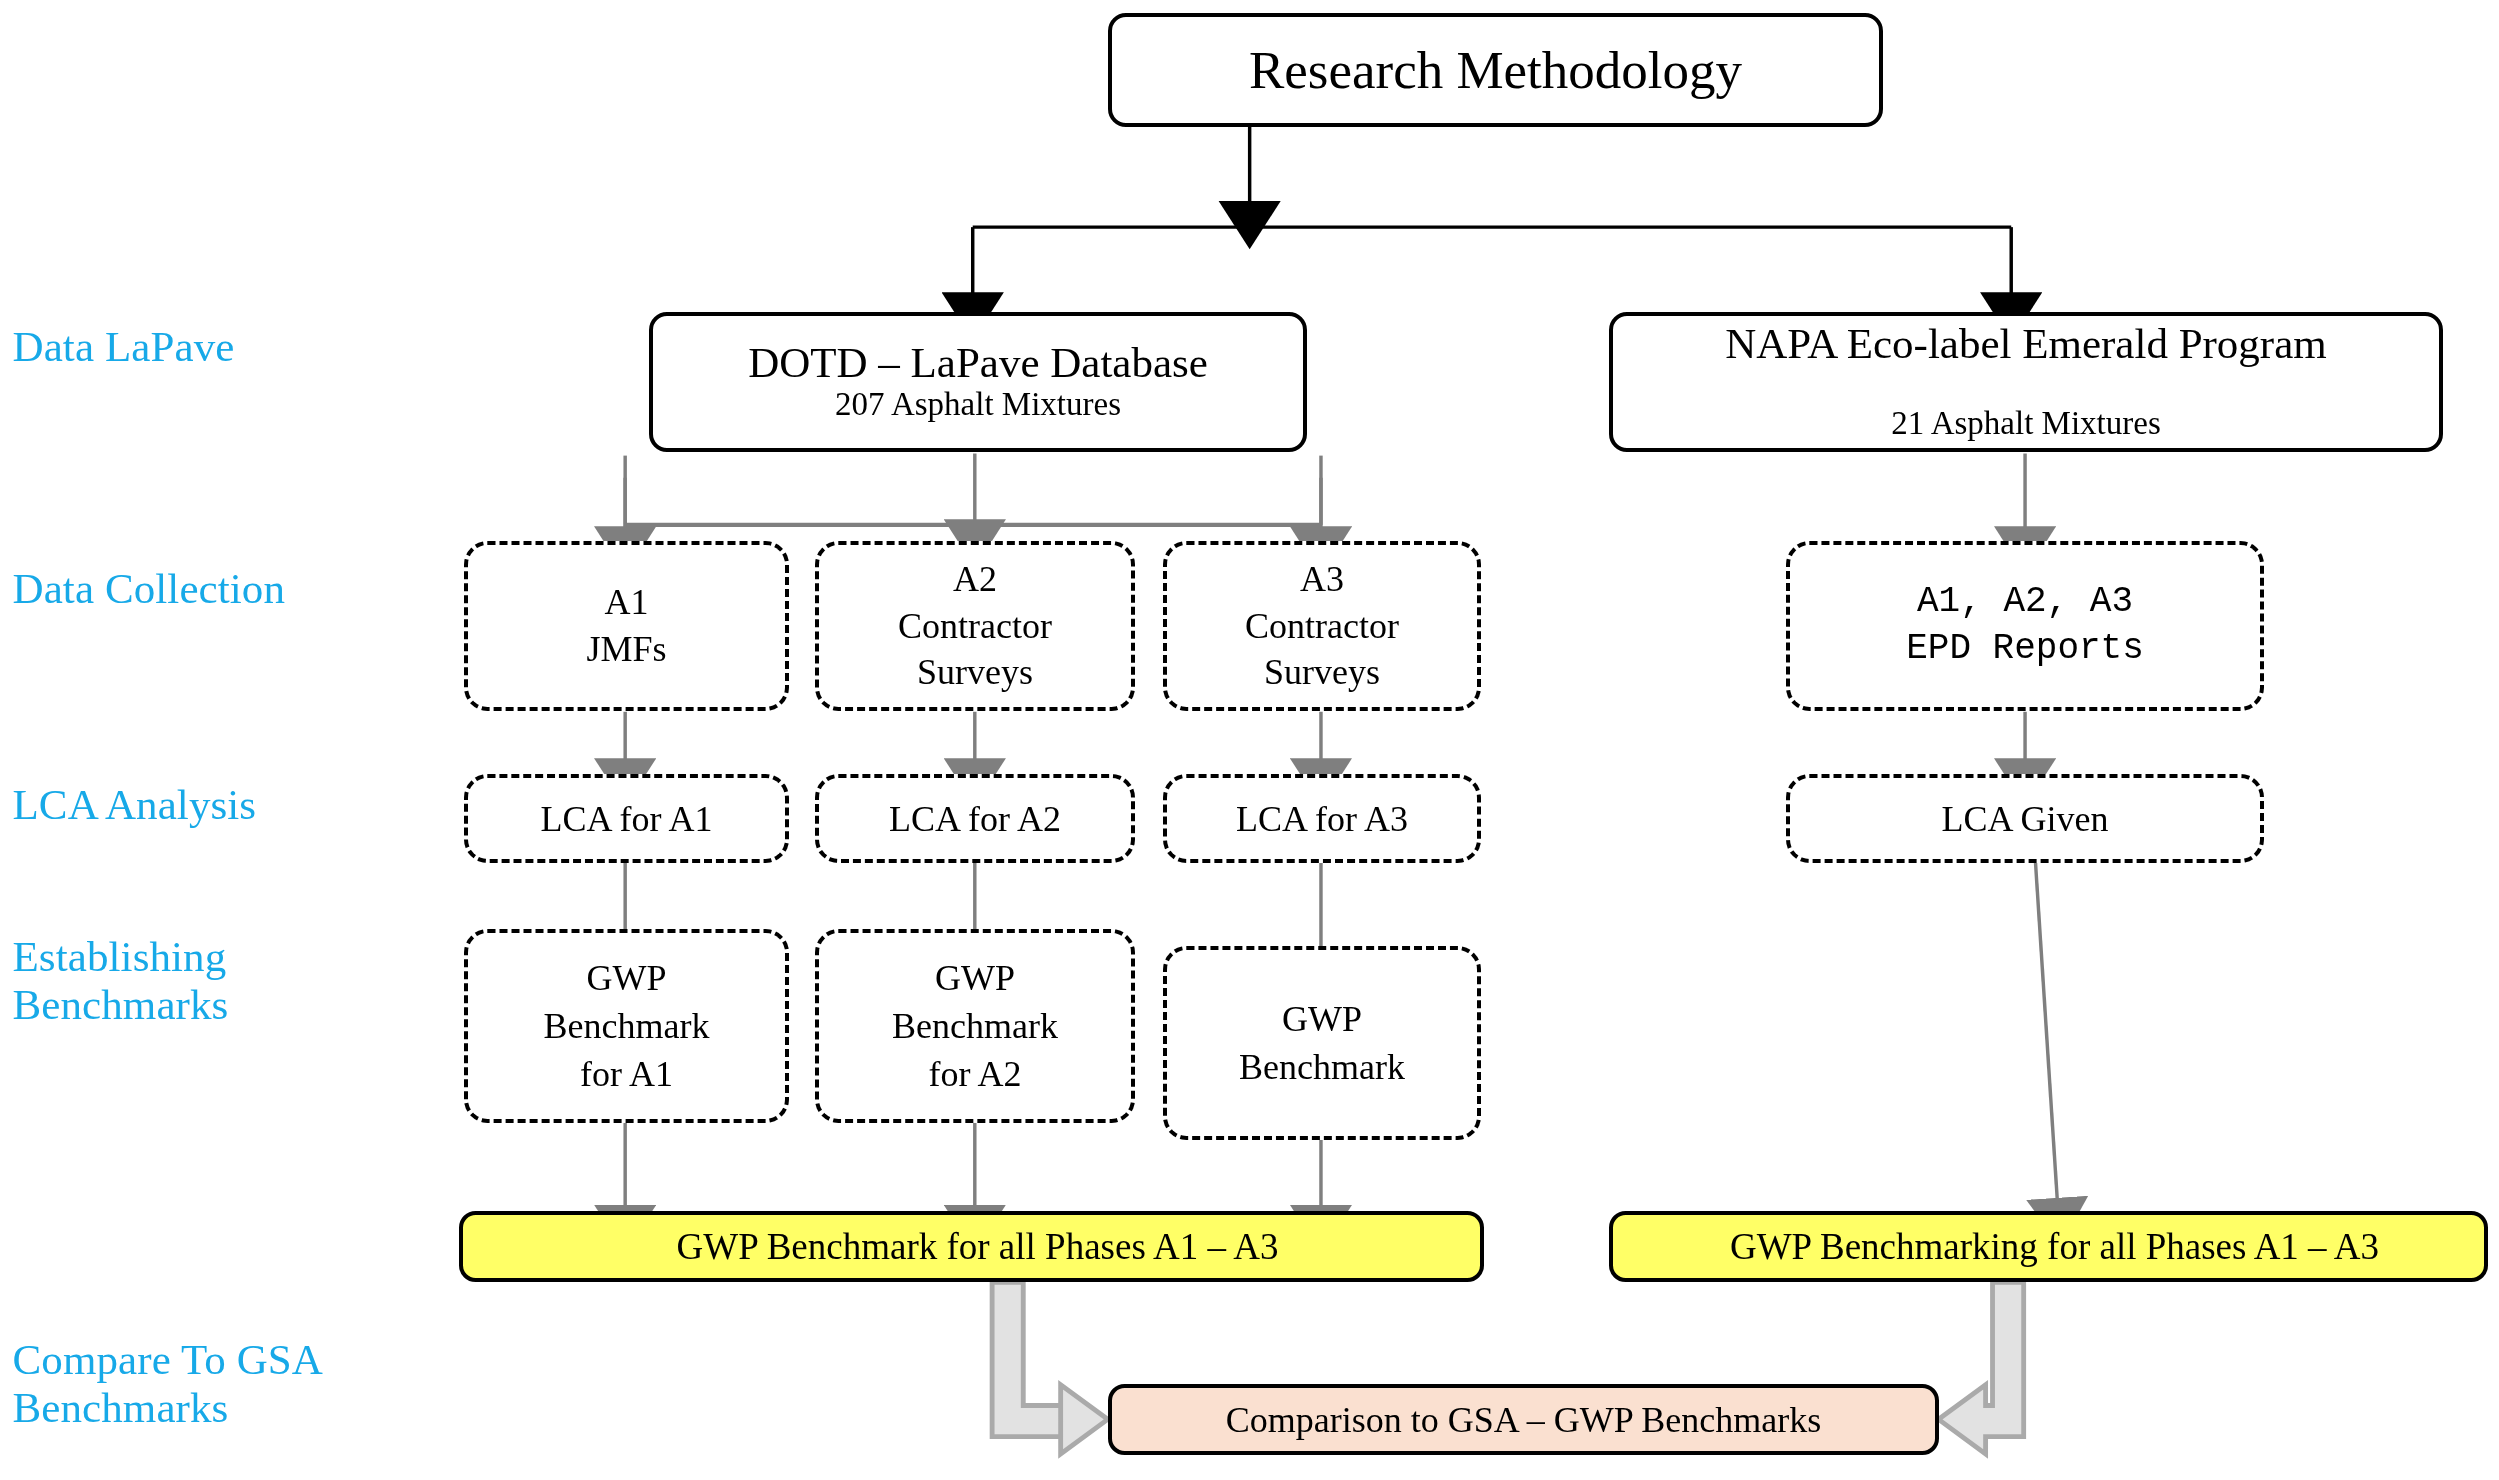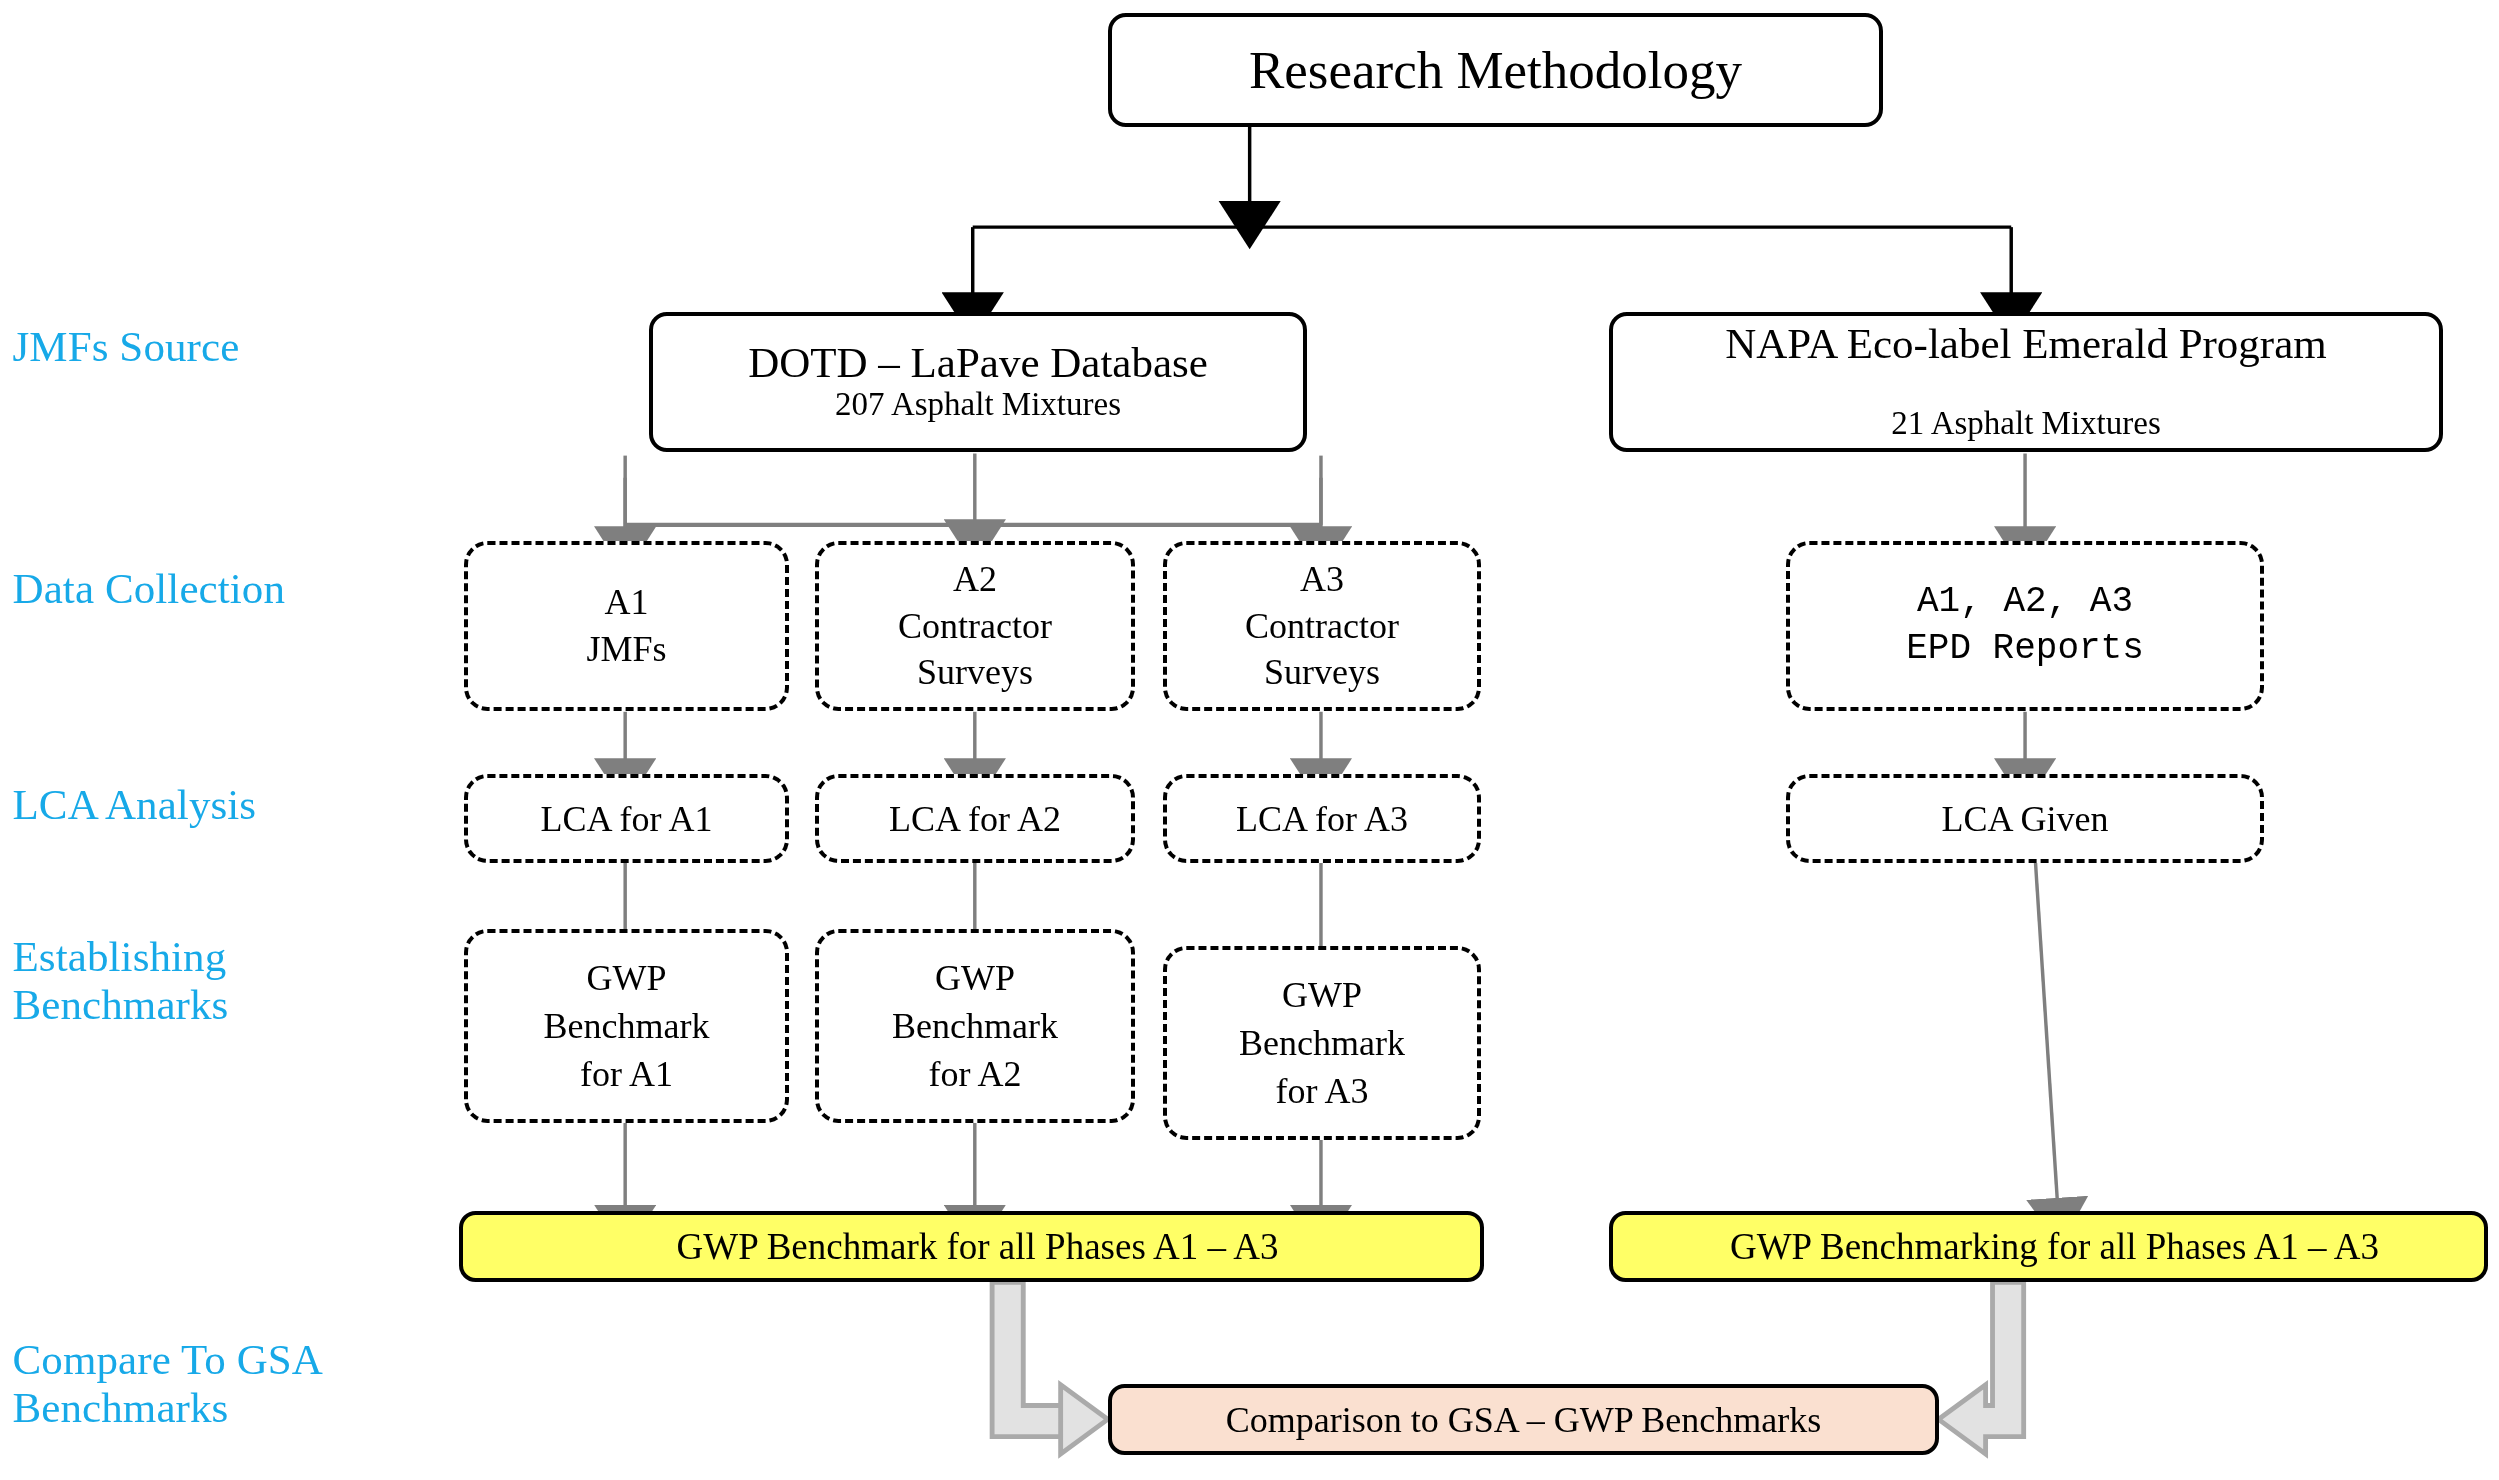--- a/index.html
+++ b/index.html
@@ -158,21 +158,21 @@
                L2868,2075
                L2868,2100
                L2800,2050
                L2868,2000
                L2868,2030
                L2878,2030
                L2878,1852 Z" fill="#E2E2E2" stroke="#AAAAAA" stroke-width="7" stroke-linejoin="miter"></path>
     </g>
   </svg>
 
-  <div class="stage-label" style="left:12.5px; top:323px;">JMFs Source</div>
+  <div class="stage-label" style="left:12.5px; top:323px;">Data LaPave</div>
 
   <div class="stage-label" style="left:12.5px; top:565px;">Data Collection</div>
 
   <div class="stage-label" style="left:12.5px; top:781px;">LCA Analysis</div>
 
   <div class="stage-label" style="left:12.5px; top:933px;">Establishing
 Benchmarks</div>
 
   <div class="stage-label" style="left:12.5px; top:1336px;">Compare To GSA
 Benchmarks</div>
@@ -237,21 +237,20 @@
 
   <div class="node dashed gwp-box" style="left:815px; top:929px; width:320px; height:194px;">
     <span class="l1">GWP</span>
     <span class="l2">Benchmark</span>
     <span class="l3">for A2</span>
   </div>
 
   <div class="node dashed gwp-box" style="left:1163px; top:946px; width:318px; height:194px;">
     <span class="l1">GWP</span>
     <span class="l2">Benchmark</span>
-    <span class="l3">for A3</span>
   </div>
 
   <div class="node yellow" style="left:459px; top:1211px; width:1025px; height:71px;">
     <span class="l1">GWP Benchmark for all Phases A1 – A3</span>
   </div>
 
   <div class="node yellow" style="left:1609px; top:1211px; width:879px; height:71px;">
     <span class="l1">GWP Benchmarking  for all Phases A1 – A3</span>
   </div>
 

